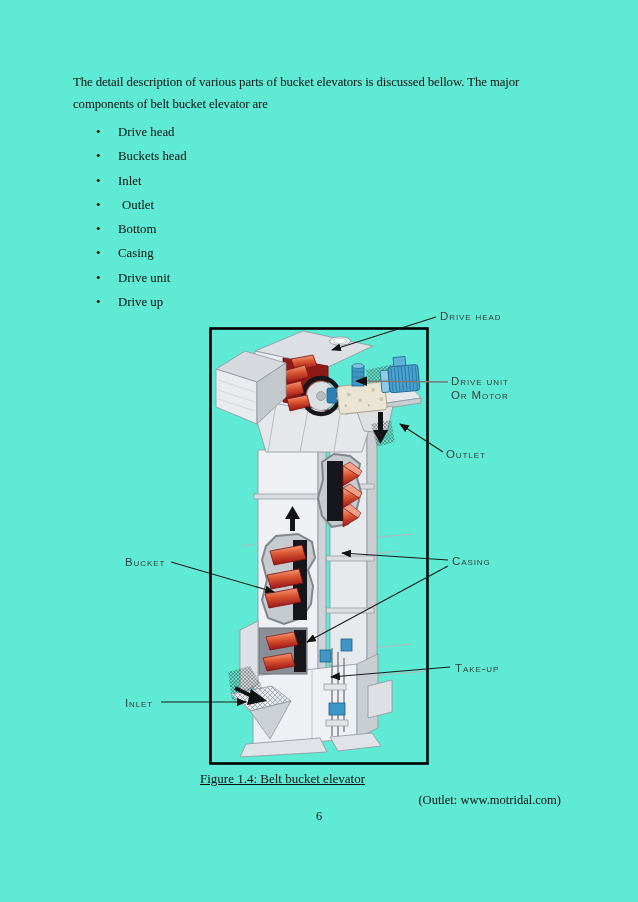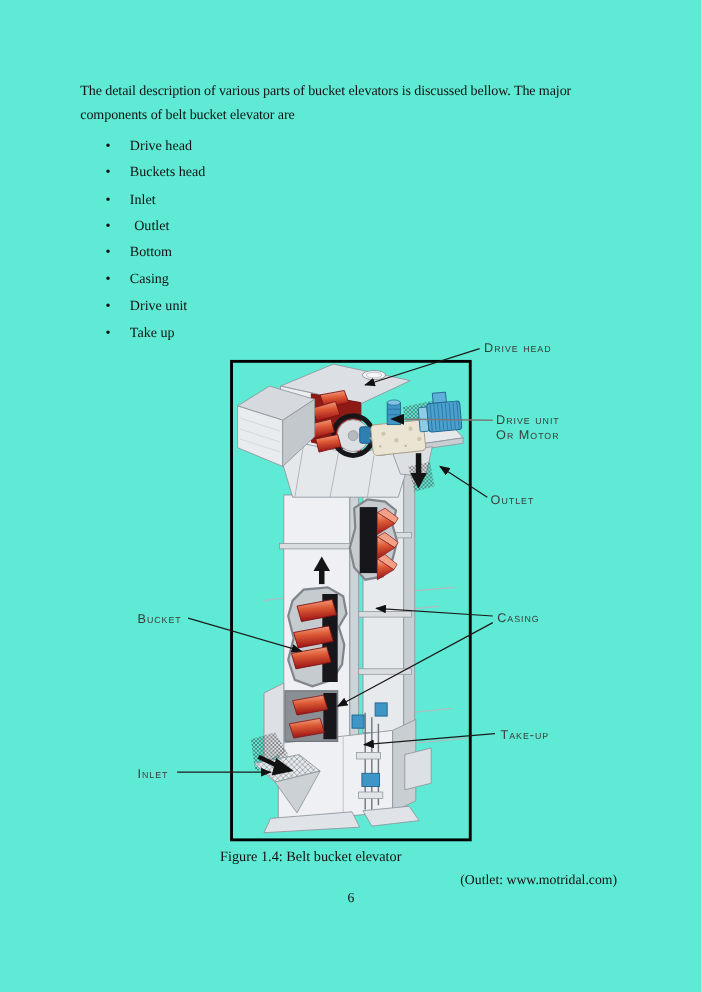--- a/index.html
+++ b/index.html
@@ -12,40 +12,40 @@
   ul.components{position:absolute;left:96px;top:120px;margin:0;padding:0;list-style:none;}
   ul.components li{font-size:12.8px;line-height:23.3px;white-space:nowrap;}
   ul.components li::before{content:"\2022";display:inline-block;width:22px;font-size:13px;}
   ul.components li:nth-child(4) span{padding-left:4px;}
 
   .figure-svg{position:absolute;left:0;top:305px;width:638px;height:465px;}
 
   .flabel{font-family:"Liberation Sans",sans-serif;font-size:11.5px;font-variant:small-caps;
           letter-spacing:0.9px;fill:#3b3b3b;}
 
-  .caption{position:absolute;left:200px;top:771px;font-size:13px;}
+  .caption{position:absolute;left:200px;top:771px;font-size:13px;text-decoration:underline;}
   .source{position:absolute;right:77px;top:793px;font-size:12.5px;}
   .pagenum{position:absolute;left:0;top:809px;width:638px;text-align:center;font-size:12.5px;}
 </style>
 </head>
 <body>
 
 <div class="page">
 
   <p class="intro">The detail description of various parts of bucket elevators is discussed bellow. The major components of belt bucket elevator are</p>
 
   <ul class="components">
     <li><span>Drive head</span></li>
     <li><span>Buckets head</span></li>
     <li><span>Inlet</span></li>
     <li><span>Outlet</span></li>
     <li><span>Bottom</span></li>
     <li><span>Casing</span></li>
     <li><span>Drive unit</span></li>
-    <li><span>Take up</span></li>
+    <li><span>Drive up</span></li>
   </ul>
 
   <svg class="figure-svg" viewBox="0 305 638 465">
     <defs>
       <marker id="ah" viewBox="0 0 10 8" refX="9" refY="4" markerWidth="9" markerHeight="7.2" orient="auto">
         <path d="M0,0 L10,4 L0,8 z" fill="#111"></path>
       </marker>
       <linearGradient id="redg" x1="0" y1="0" x2="0.15" y2="1">
         <stop offset="0" stop-color="#f6b296"></stop>
         <stop offset="0.45" stop-color="#dd5a35"></stop>

